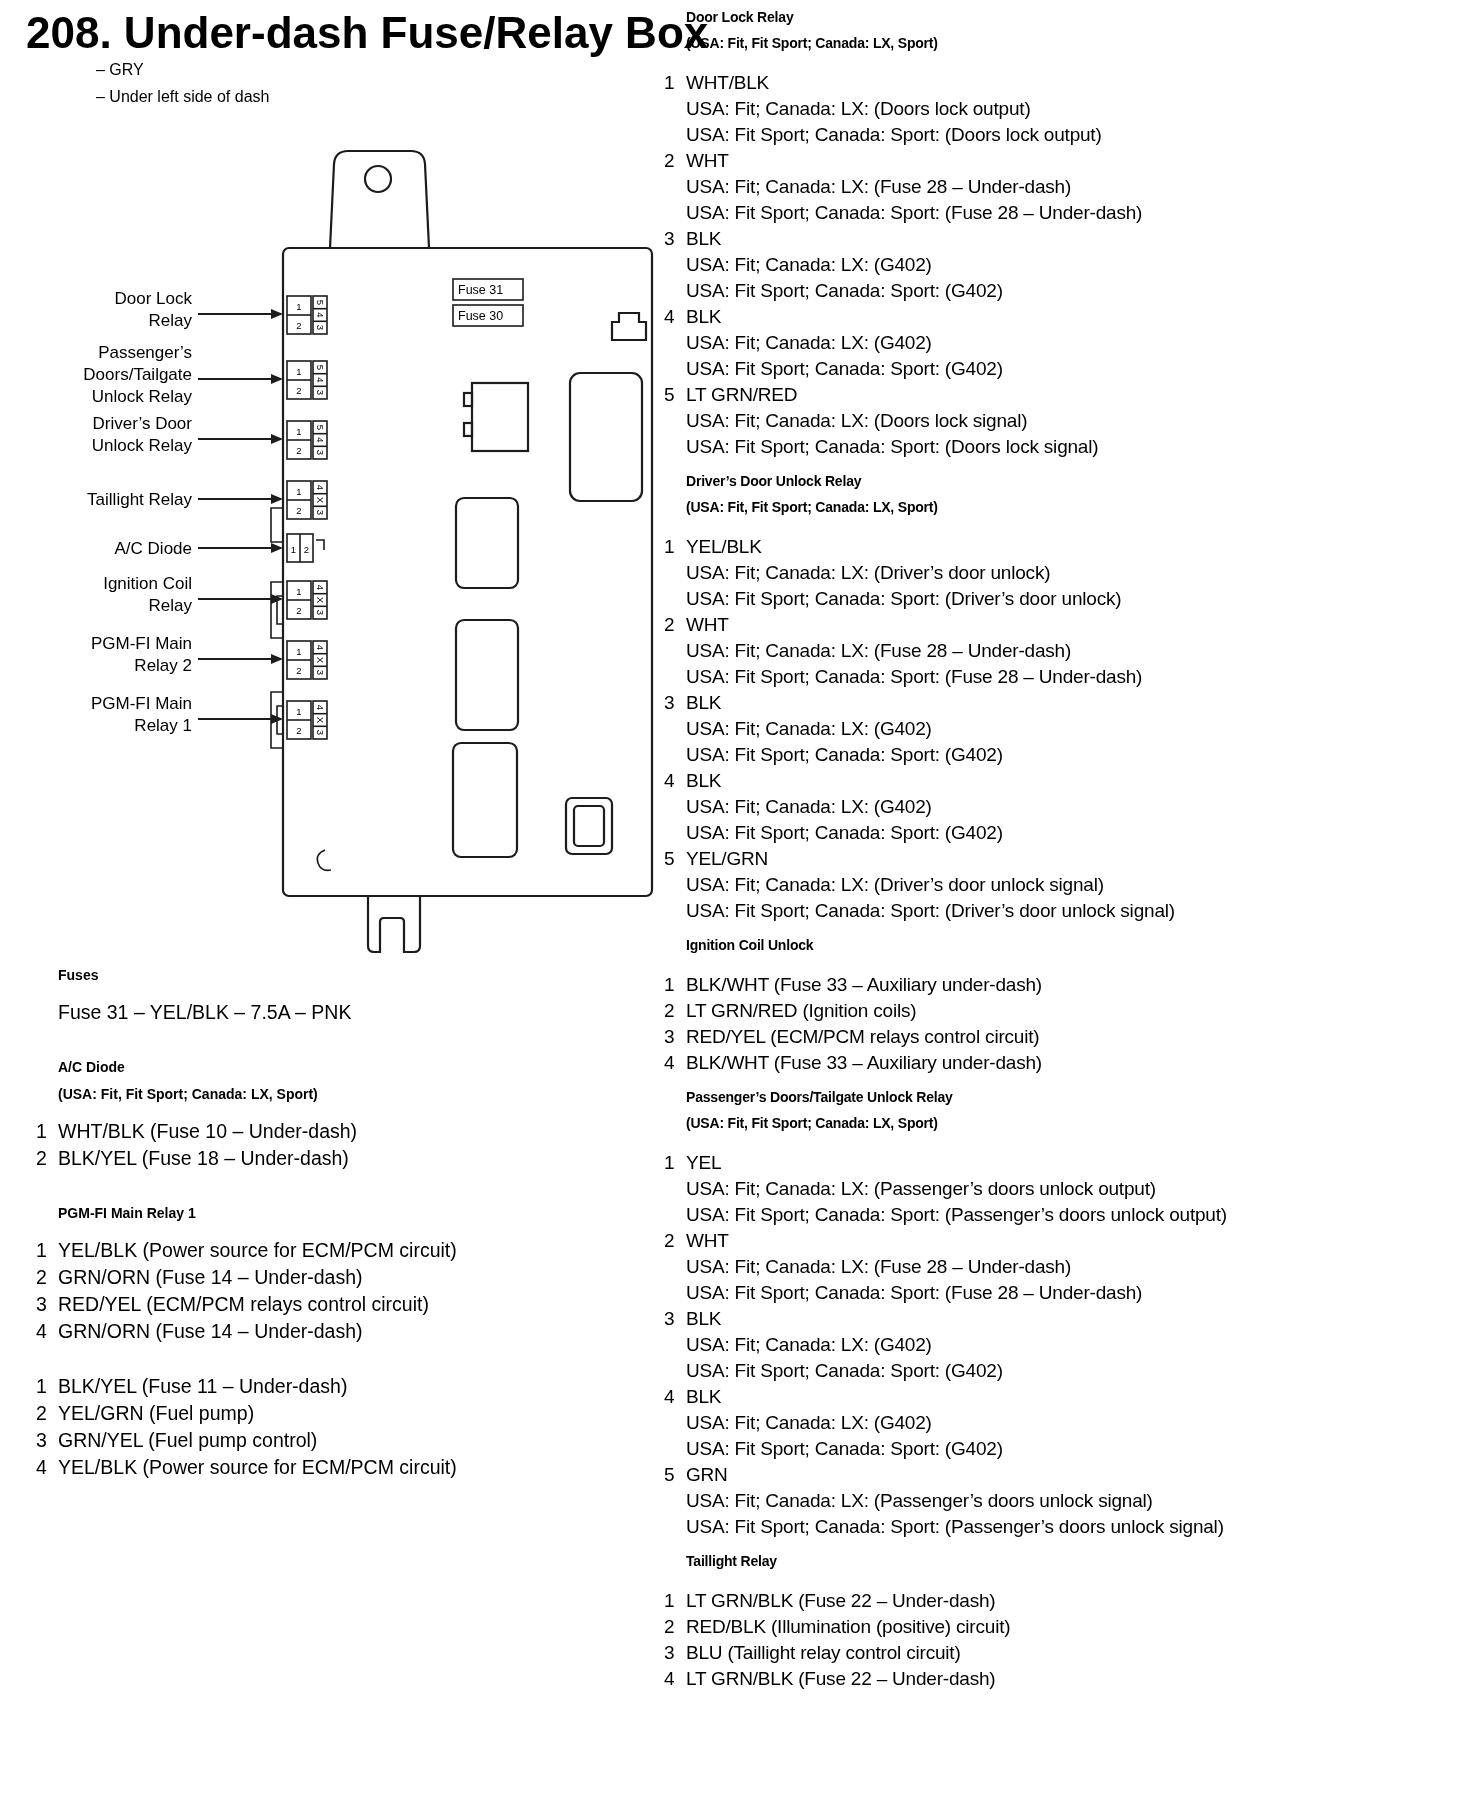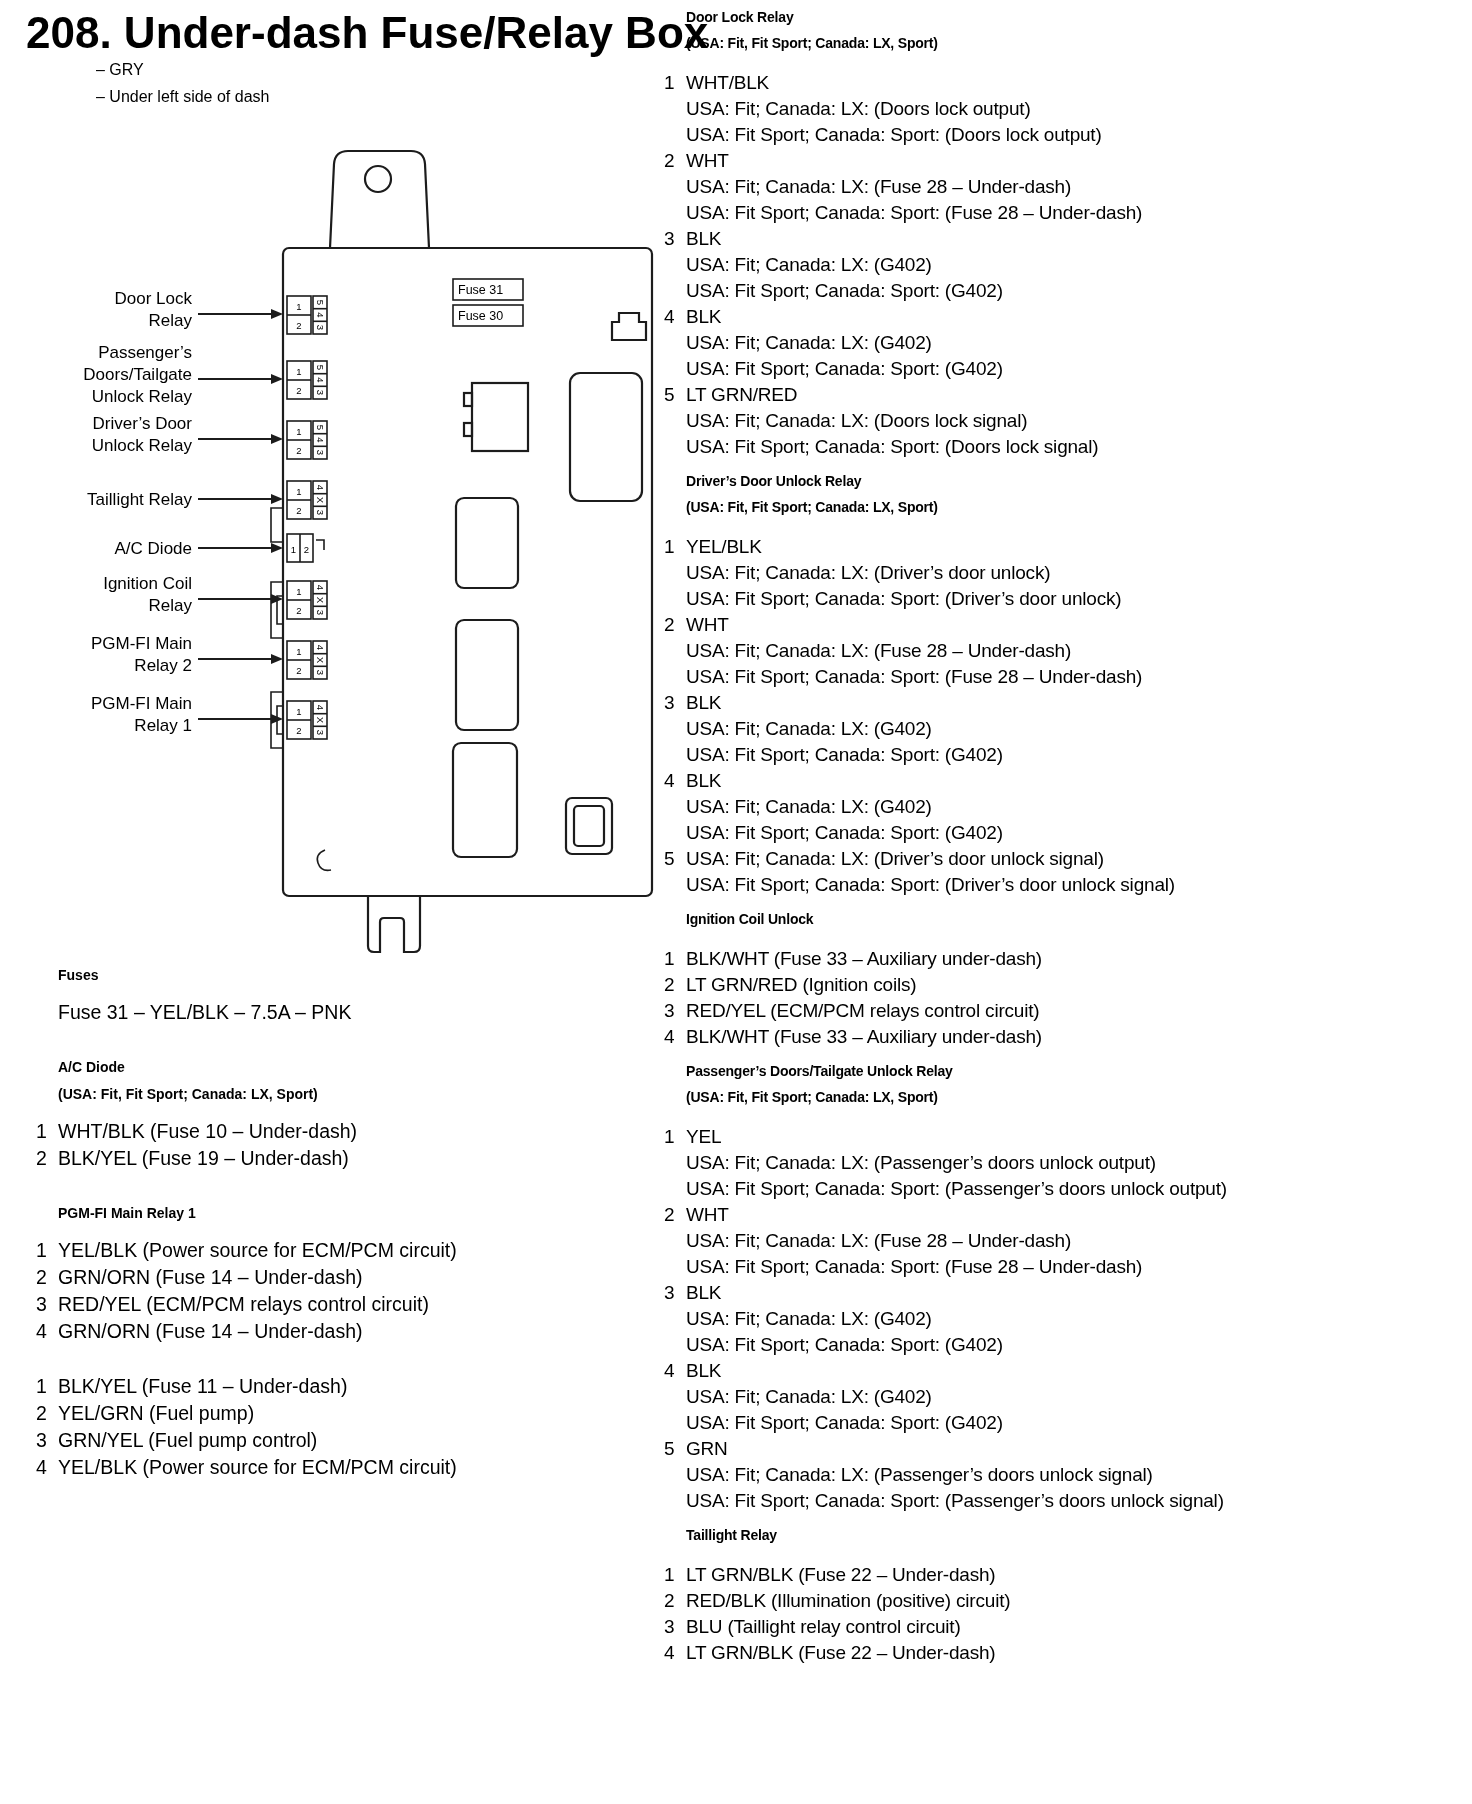--- a/index.html
+++ b/index.html
@@ -242,21 +242,21 @@
         </div>
         <div class="item">
           <span class="num">1</span>
           <div class="item-body">
             <div class="item-text">WHT/BLK (Fuse 10 – Under-dash)</div>
           </div>
         </div>
         <div class="item">
           <span class="num">2</span>
           <div class="item-body">
-            <div class="item-text">BLK/YEL (Fuse 19 – Under-dash)</div>
+            <div class="item-text">BLK/YEL (Fuse 18 – Under-dash)</div>
           </div>
         </div>
       </div>
       <div class="section">
         <div class="head-block">
           <div class="sec-heading">PGM-FI Main Relay 1</div>
         </div>
         <div class="item">
           <span class="num">1</span>
           <div class="item-body">
@@ -389,20 +389,21 @@
           <span class="num">4</span>
           <div class="item-body">
             <div class="item-text">BLK</div>
             <div class="sub">USA: Fit; Canada: LX: (G402)</div>
             <div class="sub">USA: Fit Sport; Canada: Sport: (G402)</div>
           </div>
         </div>
         <div class="item">
           <span class="num">5</span>
           <div class="item-body">
+            <div class="item-text">YEL/GRN</div>
             <div class="sub">USA: Fit; Canada: LX: (Driver’s door unlock signal)</div>
             <div class="sub">USA: Fit Sport; Canada: Sport: (Driver’s door unlock signal)</div>
           </div>
         </div>
       </div>
       <div class="section">
         <div class="head-block">
           <div class="sec-heading">Ignition Coil Unlock</div>
         </div>
         <div class="item">

